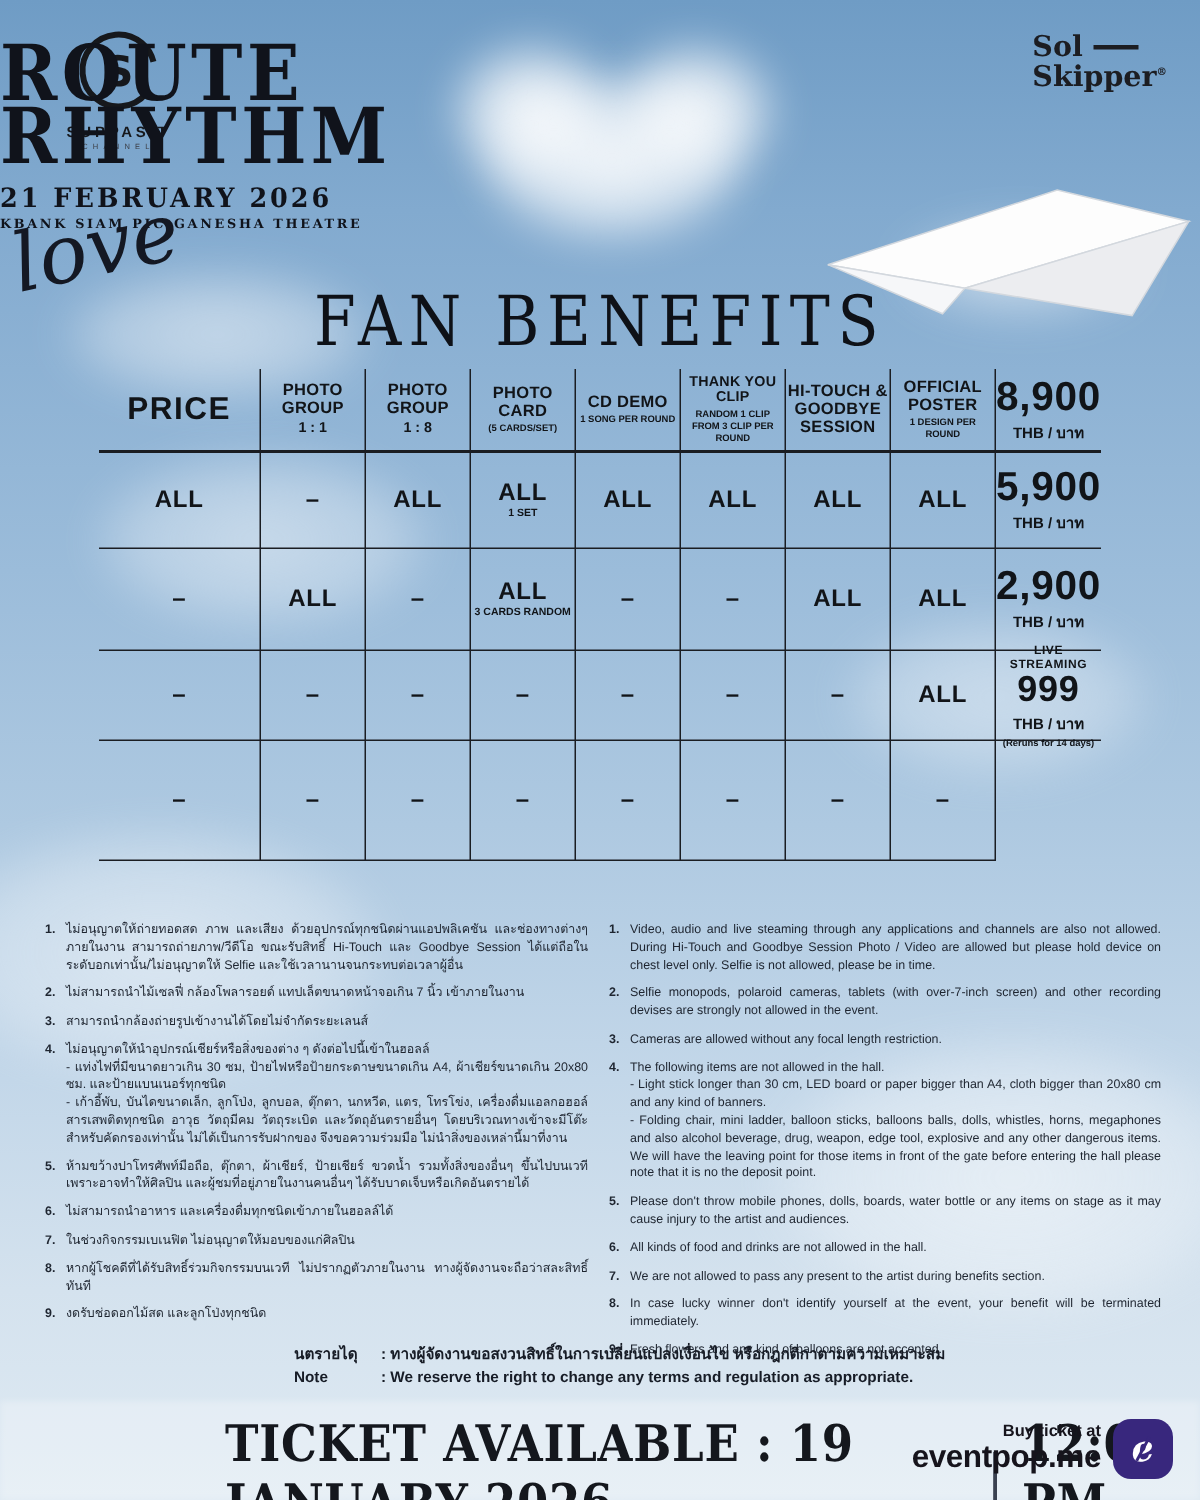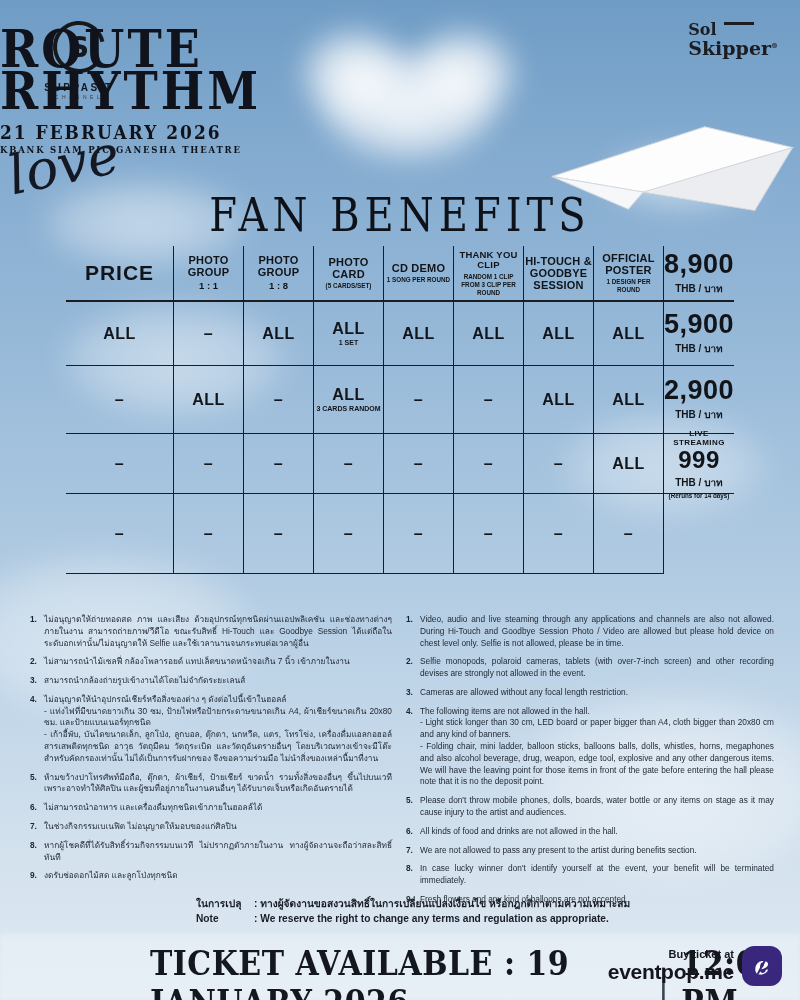--- a/index.html
+++ b/index.html
@@ -6,21 +6,21 @@
   body{font-family:"Liberation Sans",sans-serif;}
   .poster{position:relative;width:800px;height:1000px;overflow:hidden;
     background:linear-gradient(180deg,#6f9cc5 0%,#82aacf 14%,#9bbcda 38%,#aec9e1 55%,#c3d7e9 72%,#d4e2ee 86%,#dfeaf3 100%);}
   .cloud{position:absolute;background:radial-gradient(ellipse at center,rgba(255,255,255,.95) 0%,rgba(255,255,255,.55) 55%,rgba(255,255,255,0) 75%);border-radius:50%;filter:blur(14px);pointer-events:none;}
 
   
   .suppasit{position:absolute;left:24px;top:18px;width:110px;text-align:center;color:#16181c;}
   .suppasit .name{font-size:10px;font-weight:bold;letter-spacing:2.5px;margin-top:2px;}
   .suppasit .sub{font-size:5px;letter-spacing:3.5px;color:#3a3d44;margin-top:1px;}
   .solskipper{position:absolute;right:22px;top:22px;text-align:left;color:#1c1d22;font-family:"DejaVu Serif",serif;font-weight:bold;line-height:1.05;}
-  .solskipper .l1{font-size:16px;display:flex;gap:7px;}
+  .solskipper .l1{font-size:19px;display:flex;align-items:center;gap:7px;}
   .solskipper .dash{display:inline-block;width:30px;height:3px;background:#1c1d22;}
   .solskipper .l2{font-size:19px;}
   .solskipper .reg{font-size:7px;vertical-align:super;}
 
   .title-wrap{position:absolute;left:0;top:28px;width:800px;color:#10131b;}
   .title-line{font-family:"DejaVu Serif",serif;font-weight:600;font-size:46px;line-height:.92;letter-spacing:3px;transform:scaleY(1.12);}
   .title-script{position:absolute;left:0;right:0;top:34px;font-family:"DejaVu Serif",serif;font-style:italic;font-weight:400;font-size:54px;transform:rotate(-12deg);color:#141823;pointer-events:none;}
   .event-date{margin-top:10px;font-family:"DejaVu Serif",serif;font-weight:700;font-size:17px;letter-spacing:2px;transform:scaleY(1.05);}
   .event-venue{margin-top:2px;font-family:"DejaVu Serif",serif;font-weight:700;font-size:8.5px;letter-spacing:1.8px;}
 
@@ -350,21 +350,21 @@
         <span class="rtext">In case lucky winner don't identify yourself at the event, your benefit will be terminated immediately.</span>
       </div>
     <div class="rule">
         <span class="num">9.</span>
         <span class="rtext">Fresh flowers and any kind of balloons are not accepted.</span>
       </div>
   </div>
 
   <div class="note-block">
     <div class="note-row">
-        <span class="nlabel">ในการเปลุ</span>
+        <span class="nlabel">นตรายไดุ</span>
         <span>: ทางผู้จัดงานขอสงวนสิทธิ์ในการเปลี่ยนแปลงเงื่อนไข หรือกฎกติกาตามความเหมาะสม</span>
       </div>
     <div class="note-row">
         <span class="nlabel">Note</span>
         <span>: We reserve the right to change any terms and regulation as appropriate.</span>
       </div>
   </div>
 
   <div class="ticket-line">
     <span>TICKET AVAILABLE : 19 JANUARY 2026</span>

